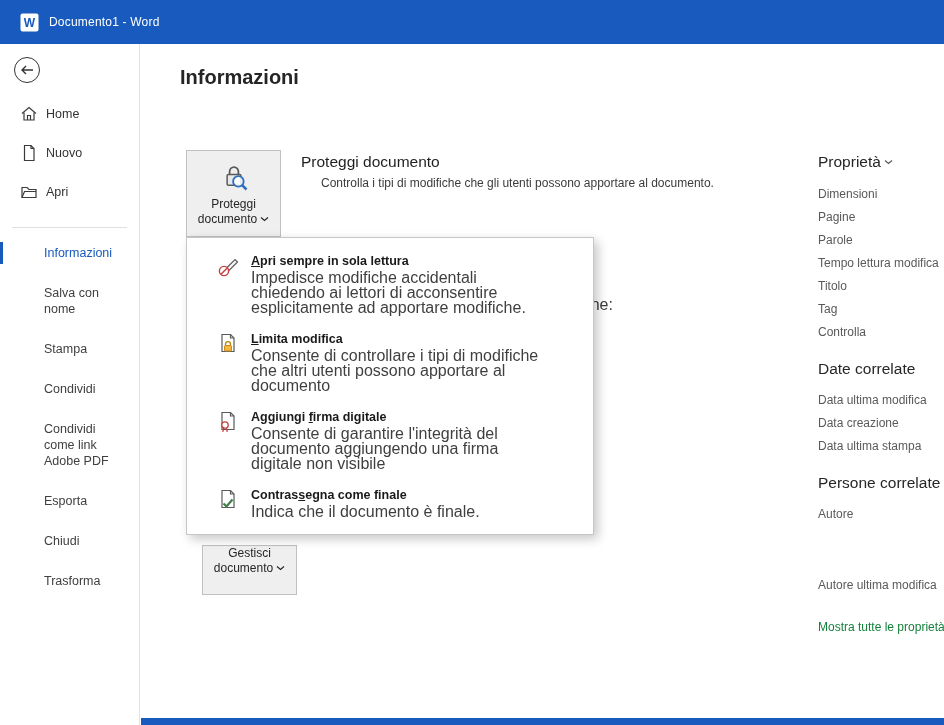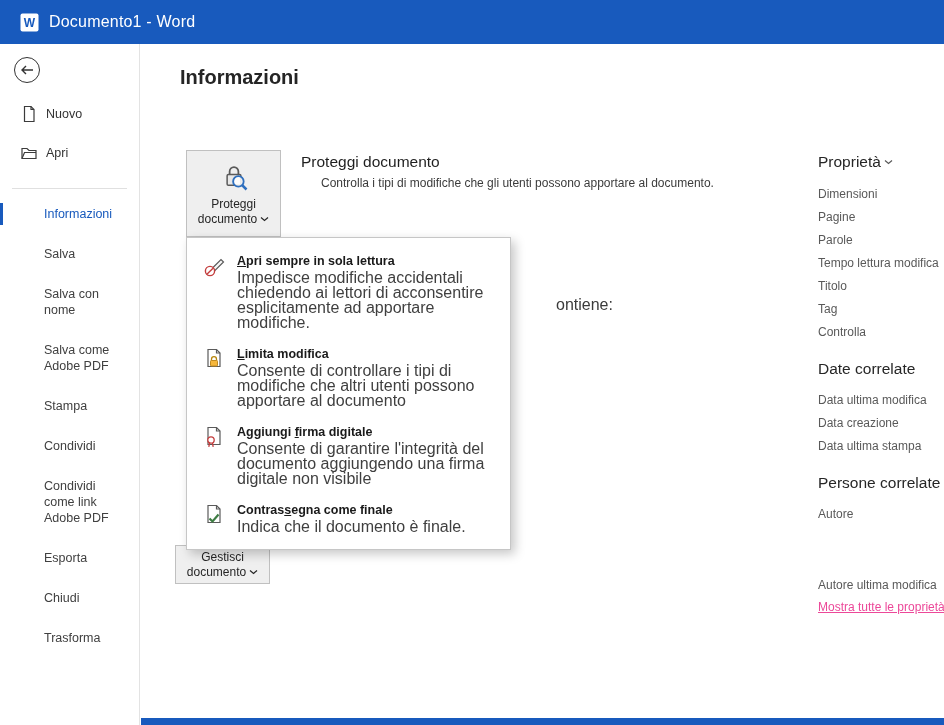--- a/index.html
+++ b/index.html
@@ -10,21 +10,21 @@
     cursor:default;
   }
   u { text-decoration:underline; }
 
   
   .titlebar {
     position:absolute; top:0; left:0; width:944px; height:44px;
     background:#185ABD; display:flex; align-items:center; color:#fff;
   }
   .app-icon { margin-left:20px; display:flex; }
-  .titlebar-title { margin-left:10px; font-size:16px; letter-spacing:0.2px; }
+  .titlebar-title { margin-left:10px; font-size:12px; letter-spacing:0.2px; }
 
   
   .sidebar {
     position:absolute; top:44px; left:0; width:140px; bottom:0;
     background:#fff; border-right:1px solid #E3E3E3;
   }
   .back-button {
     position:absolute; top:13px; left:14px; width:26px; height:26px;
     border:1.4px solid #333; border-radius:50%;
     display:flex; align-items:center; justify-content:center; cursor:pointer;
@@ -50,51 +50,51 @@
   .content { position:absolute; top:44px; left:141px; right:0; bottom:0; background:#fff; }
   .page-title { position:absolute; left:39px; top:22px; font-size:20px; font-weight:bold; color:#252525; }
 
   .backstage-btn {
     position:absolute; background:#EFEFEF; border:1px solid #C0C0C0;
     color:#262626; font-size:12px; line-height:15px; text-align:center;
     font-family:inherit; cursor:pointer;
     display:flex; flex-direction:column; align-items:center;
   }
   .protect-btn { left:45px; top:106px; width:95px; height:87px; padding-top:11px; }
-  .manage-btn  { left:34px; top:501px; width:95px; height:39px; justify-content:center; z-index:1; }
+  .manage-btn  { left:61px; top:501px; width:95px; height:50px; z-index:1; }
   .btn-label { display:inline-block; max-width:80px; }
   .big-icon { margin-bottom:5px; display:flex; }
   .chev { display:inline-block; vertical-align:1px; margin-left:3px; }
 
   .section-heading { position:absolute; font-size:15.5px; color:#1F1F1F; }
   .protect-heading { left:160px; top:109px; }
   .section-desc { position:absolute; font-size:12px; color:#3B3B3B; }
   .protect-desc { left:160px; top:132px; max-width:430px;margin-left:20px; }
 
   .inspect-fragment { position:absolute; left:415px; top:252px; font-size:16px; color:#3B3B3B; }
 
   
   .dropdown {
-    position:absolute; left:45px; top:193px; width:325px; z-index:10;
-    background:#fff; border:1px solid #C6C6C6; padding:7px 6px;
+    position:absolute; left:45px; top:193px; width:408px; z-index:10;
+    background:#fff; border:1px solid #C6C6C6; padding:7px 20px;
     box-shadow:4px 4px 10px rgba(0,0,0,0.22);
   }
   .menu-item { display:flex; padding:8px 10px 8px 9px; cursor:pointer; }
   .mi-icon { width:26px; flex:none; margin-right:9px; margin-top:1px; display:flex; }
   .mi-text { flex:1; }
   .mi-title { display:block; font-size:12.5px; line-height:16px; font-weight:bold; color:#1A1A1A; margin-bottom:1px; }
   .mi-desc { display:block; font-size:16px; line-height:15px; color:#3F3F3F; max-width:302px; }
 
   
   .props { position:absolute; left:677px; top:108px; width:240px; font-size:12px; color:#595959; }
   .props-heading { font-size:15.5px; color:#262626; display:flex; align-items:center; height:20px; margin-bottom:10px; cursor:pointer; }
   .prop-row { height:23px; display:flex; align-items:center; }
   .props-subheading { font-size:15.5px; color:#262626; margin-top:17px; margin-bottom:9px; height:19px; }
   .prop-gap { height:48px; }
-  .show-all-link { display:inline-block; margin-top:4px; color:#ec4899; cursor:pointer;text-decoration:underline; }
+  .show-all-link { display:inline-block; margin-top:24px; color:#15803d; cursor:pointer; }
 
   .bottom-strip { position:absolute; left:141px; right:0; bottom:0; height:7px; background:#185ABD; }
 </style>
 </head>
 <body>
 
 <div class="titlebar">
   <span class="app-icon">
     <svg width="19" height="19" viewBox="0 0 19 19">
       <rect x="0.5" y="0.5" width="18" height="18" rx="2" fill="#ffffff"></rect>
@@ -108,20 +108,30 @@
   <div class="back-button">
     <svg width="14" height="12" viewBox="0 0 14 12">
       <path d="M13 6 H2 M6 2 L2 6 L6 10" fill="none" stroke="#333" stroke-width="1.4"></path>
     </svg>
   </div>
 
   <div class="side-top">
     <div class="side-top-item">
       <span class="s-icon">
         <svg width="18" height="18" viewBox="0 0 18 18" fill="none" stroke="#3B3B3B" stroke-width="1.2">
+          <path d="M2 8.5 L9 2.5 L16 8.5"></path>
+            <path d="M4 7.5 V15 H14 V7.5"></path>
+            <path d="M7.5 15 V10.5 H10.5 V15"></path>
+        </svg>
+      </span>
+      <span>Home</span>
+    </div>
+    <div class="side-top-item">
+      <span class="s-icon">
+        <svg width="18" height="18" viewBox="0 0 18 18" fill="none" stroke="#3B3B3B" stroke-width="1.2">
           <path d="M4.5 1.5 H11 L14 4.5 V16.5 H4.5 Z"></path>
             <path d="M11 1.5 V4.5 H14"></path>
         </svg>
       </span>
       <span>Nuovo</span>
     </div>
     <div class="side-top-item">
       <span class="s-icon">
         <svg width="18" height="18" viewBox="0 0 18 18" fill="none" stroke="#3B3B3B" stroke-width="1.2">
           <path d="M2 4.5 H7 L9 6.5 H16 V14.5 H2 Z"></path>
@@ -129,23 +139,21 @@
         </svg>
       </span>
       <span>Apri</span>
     </div>
   </div>
 
   <div class="side-divider"></div>
 
   <nav class="side-nav">
     <div class="side-nav-item selected"><span>Informazioni</span></div>
-    <div class="side-nav-item"><span>Salva</span></div>
     <div class="side-nav-item"><span>Salva con nome</span></div>
-    <div class="side-nav-item"><span>Salva come Adobe PDF</span></div>
     <div class="side-nav-item"><span>Stampa</span></div>
     <div class="side-nav-item"><span>Condividi</span></div>
     <div class="side-nav-item"><span>Condividi come link Adobe PDF</span></div>
     <div class="side-nav-item"><span>Esporta</span></div>
     <div class="side-nav-item"><span>Chiudi</span></div>
     <div class="side-nav-item"><span>Trasforma</span></div>
   </nav>
 </aside>
 
 <main class="content">

